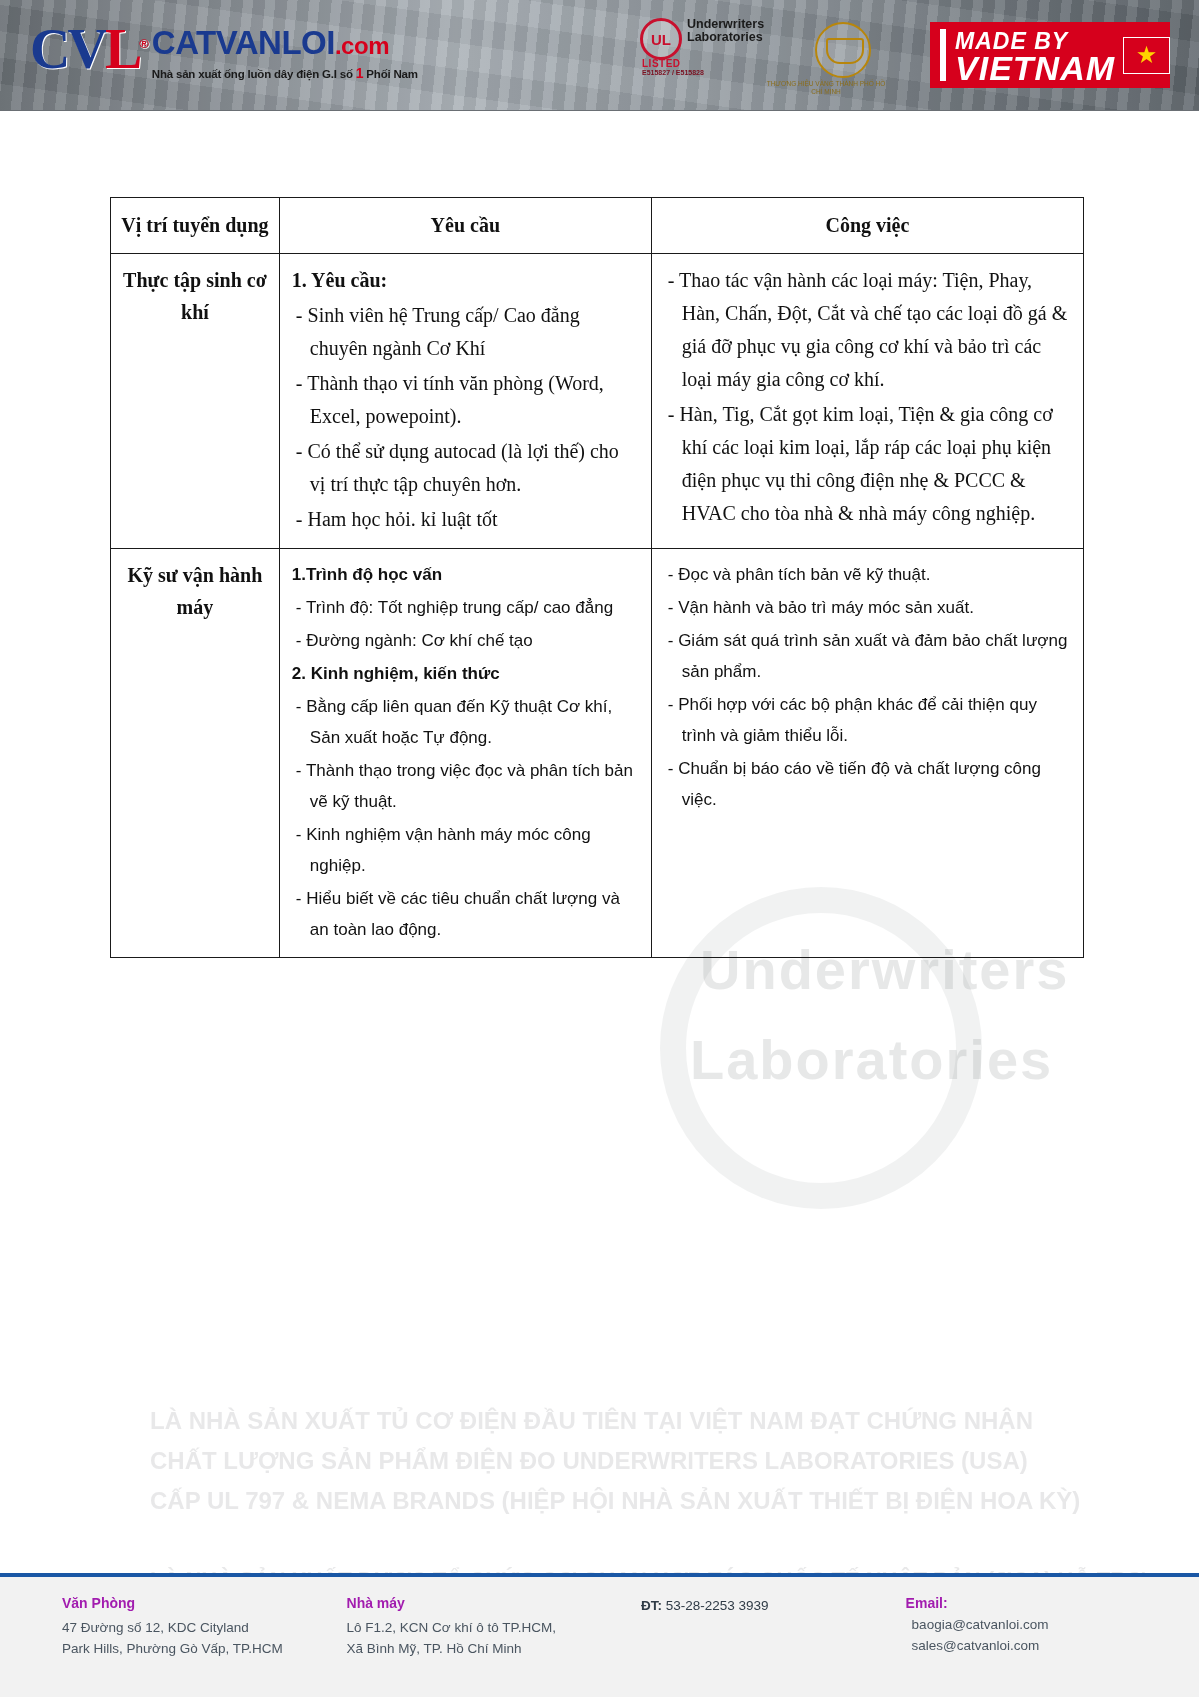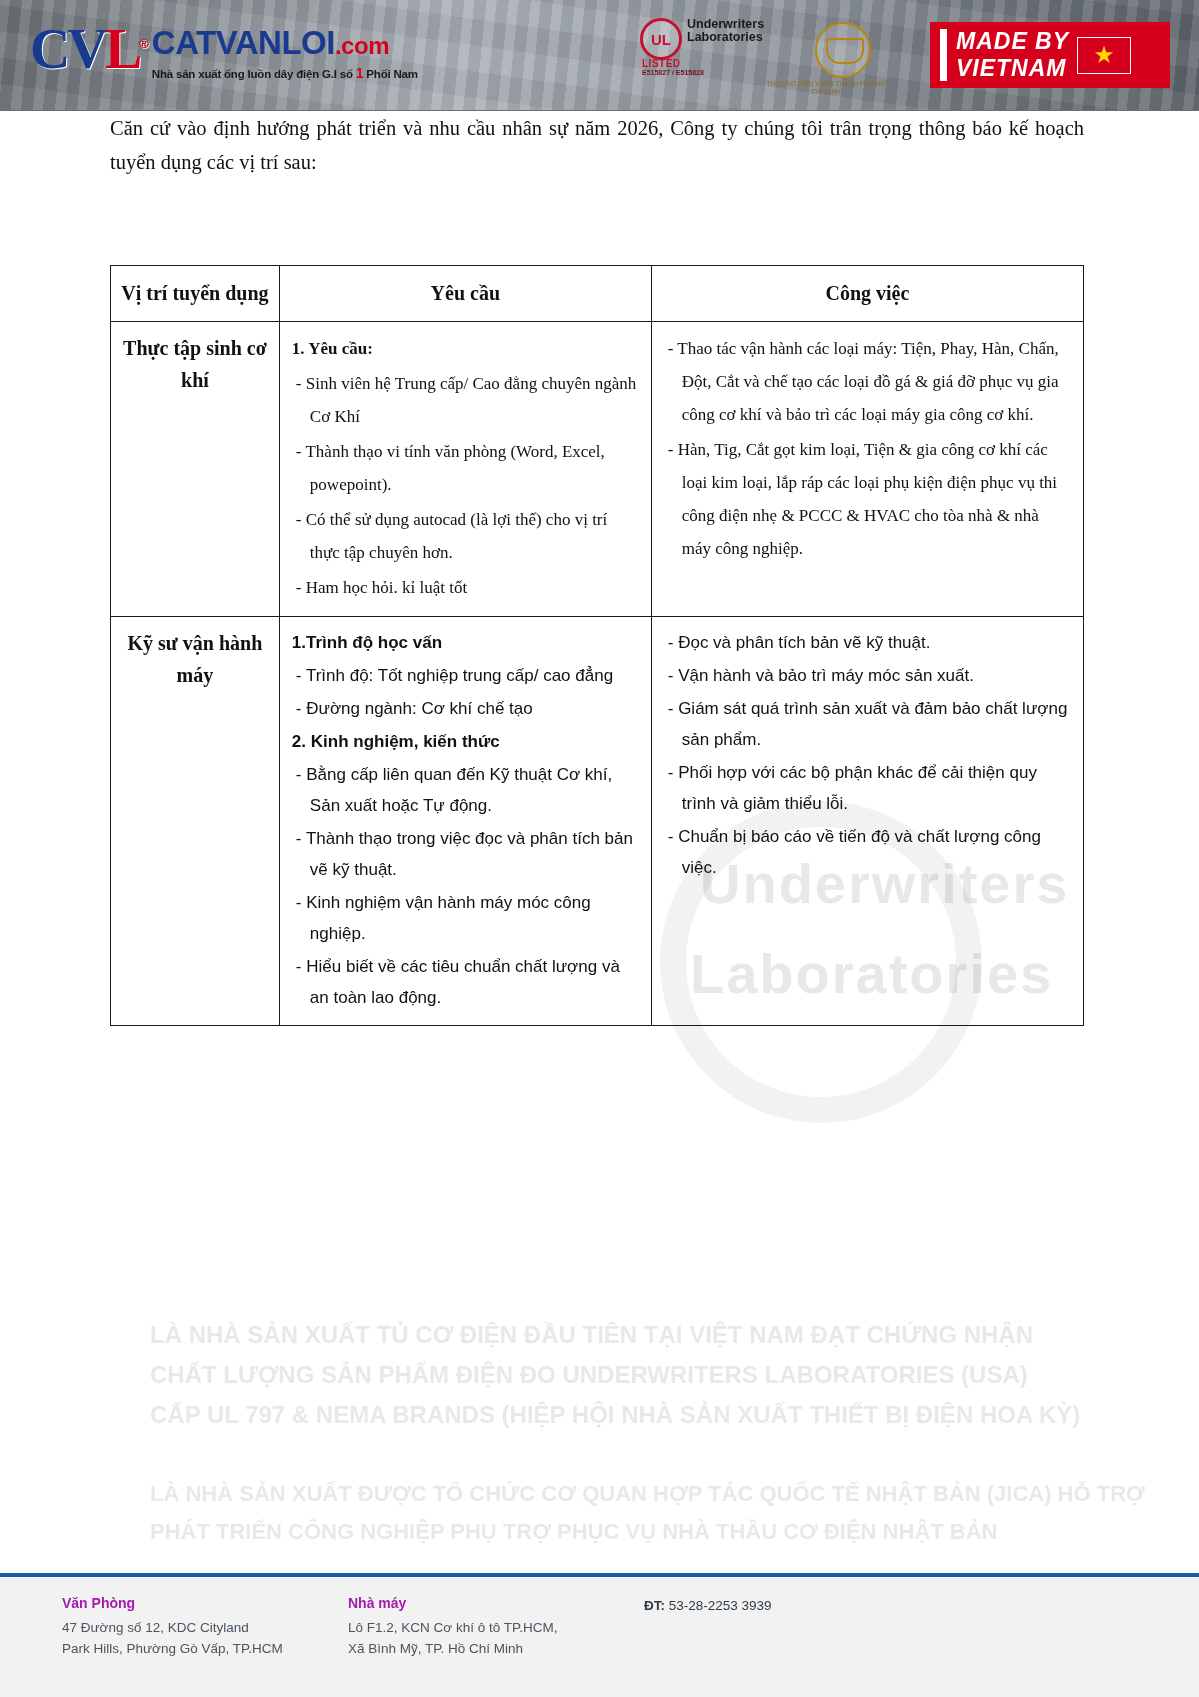--- a/index.html
+++ b/index.html
@@ -167,21 +167,21 @@
   }
   .made-bar { width: 7px; height: 52px; background: #fff; margin-right: 9px; }
   .made-txt {
     font-family: "Liberation Sans", sans-serif;
     color: #ffffff;
     font-weight: bold;
     font-style: italic;
     line-height: 27px;
   }
   .made-txt .m1 { font-size: 23px; letter-spacing: 1px; }
-  .made-txt .m2 { font-size: 23px; letter-spacing: 1px; }
+  .made-txt .m2 { font-size: 34px; letter-spacing: 1px; }
   .flag {
     width: 52px; height: 35px;
     background: #d6001c;
     border: 1px solid #fff;
     margin-left: 8px;
     position: relative;
     align-self: center;
   }
   .flag-star {
     position: absolute;
@@ -234,21 +234,21 @@
 
   td.pos {
     text-align: center;
     vertical-align: middle;
     font-weight: bold;
     font-size: 20px;
     line-height: 32px;
   }
   .req-list, .work-list { margin: 0; padding: 0; list-style: none; }
   .req-list li, .work-list li {
-    font-size: 17px;
+    font-size: 20px;
     line-height: 33px;
     margin-bottom: 2px;
     font-family: Liberation Serif, serif;
   }
   .lead { font-weight: bold; }
   .dash { padding-left: 18px; text-indent: -14px; }
   .num-item { padding-left: 30px; text-indent: -30px; font-weight: bold; }
 
   .row2 .req-list li { font-family: "Liberation Sans", sans-serif; font-size: 17px; line-height: 31px; }
   .row2 .work-list li { font-family: "Liberation Sans", sans-serif; font-size: 17px; line-height: 31px; }
@@ -366,21 +366,20 @@
   <div class="watermark wm2">Laboratories</div>
   <div class="watermark wm3">LÀ NHÀ SẢN XUẤT TỦ CƠ ĐIỆN ĐẦU TIÊN TẠI VIỆT NAM ĐẠT CHỨNG NHẬN</div>
   <div class="watermark wm4">CHẤT LƯỢNG SẢN PHẨM ĐIỆN  ĐO  UNDERWRITERS  LABORATORIES  (USA)</div>
   <div class="watermark wm5">CẤP UL 797 &amp; NEMA BRANDS (HIỆP HỘI NHÀ SẢN XUẤT THIẾT BỊ ĐIỆN HOA KỲ)</div>
   <div class="watermark wm6">LÀ NHÀ SẢN XUẤT ĐƯỢC TỔ CHỨC CƠ QUAN HỢP TÁC QUỐC TẾ NHẬT BẢN (JICA) HỖ TRỢ</div>
   <div class="watermark wm7">PHÁT TRIỂN CÔNG NGHIỆP PHỤ TRỢ PHỤC VỤ NHÀ THẦU CƠ ĐIỆN NHẬT BẢN</div>
 
   <div class="content-layer">
 
 
-    <p class="para p3">Căn cứ vào định hướng phát triển và nhu cầu nhân sự năm 2026, Công ty chúng tôi trân trọng thông báo kế hoạch tuyển dụng các vị trí sau:</p>
 
     <div class="table-wrap">
       <table class="jobs">
         <colgroup>
             <col class="c1">
             <col class="c2">
             <col class="c3">
           </colgroup>
         <thead>
           <tr>
@@ -447,14 +446,21 @@
     </div>
     <div class="f-col col-factory">
       <div class="f-title">Nhà máy</div>
       <div>Lô F1.2, KCN Cơ khí ô tô TP.HCM,</div>
       <div>Xã Bình Mỹ, TP. Hồ Chí Minh</div>
     </div>
     <div class="f-col col-phone f-phone">
       <span>ĐT:</span>
       <span class="val">53-28-2253 3939</span>
     </div>
+    <div class="f-col f-email">
+      <span class="f-title">Email:</span>
+      <span class="f-email-lines">
+        <span style="display:block">baogia@catvanloi.com</span>
+        <span style="display:block">sales@catvanloi.com</span>
+      </span>
+    </div>
   </div>
 </div>
 
 </body></html>

